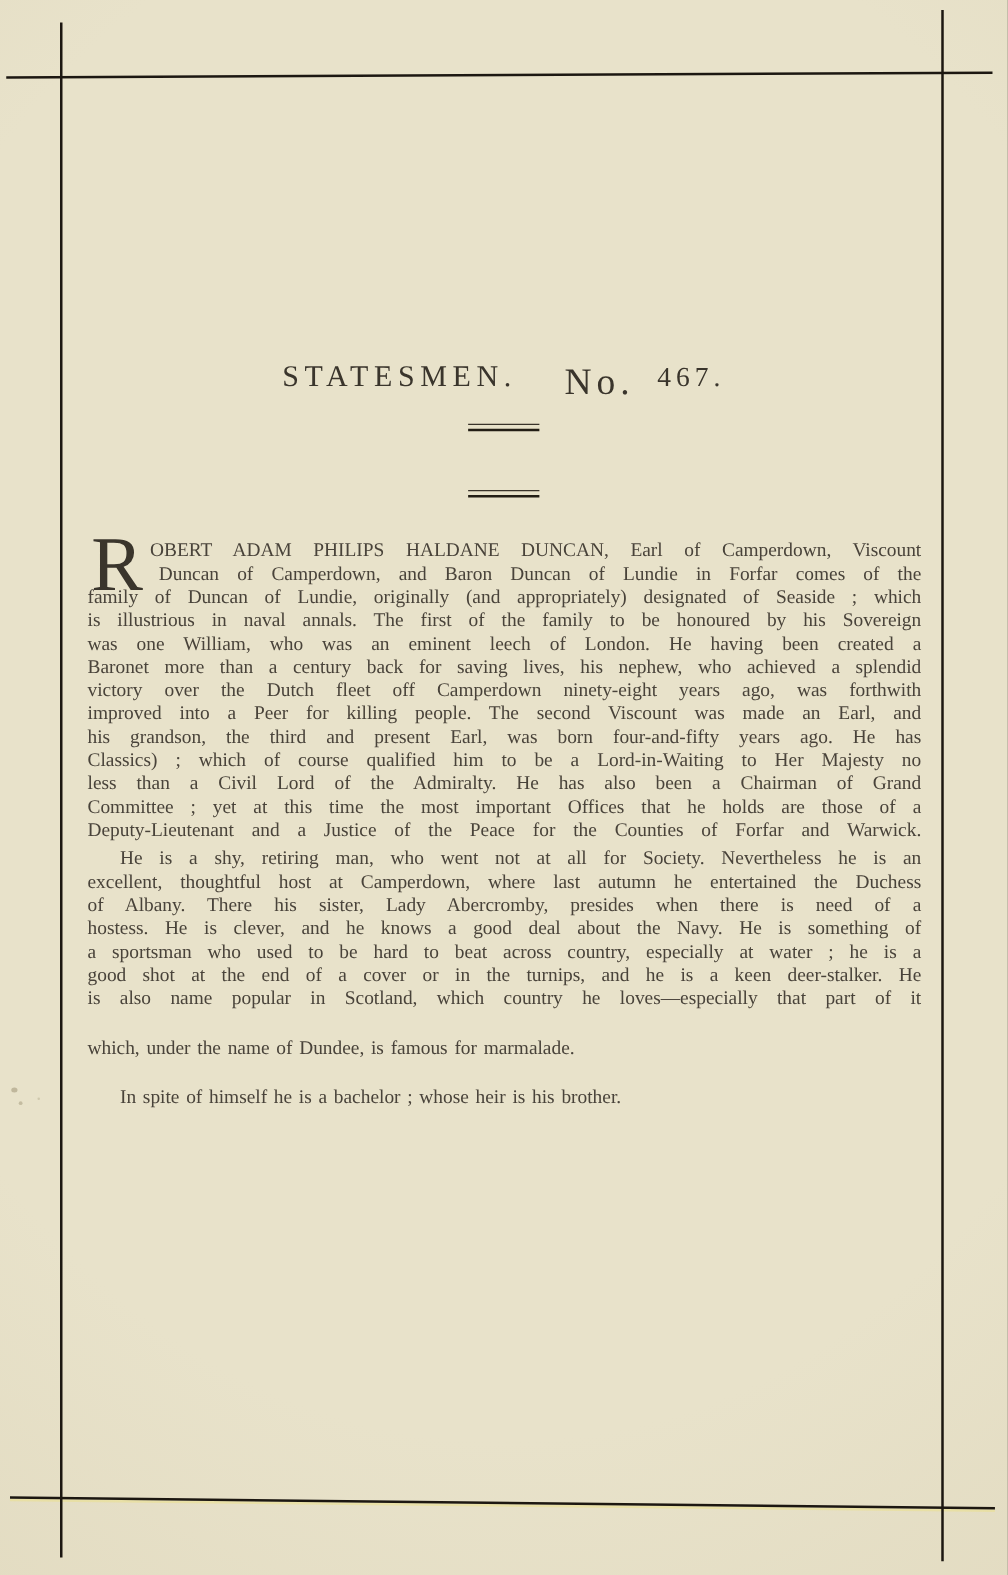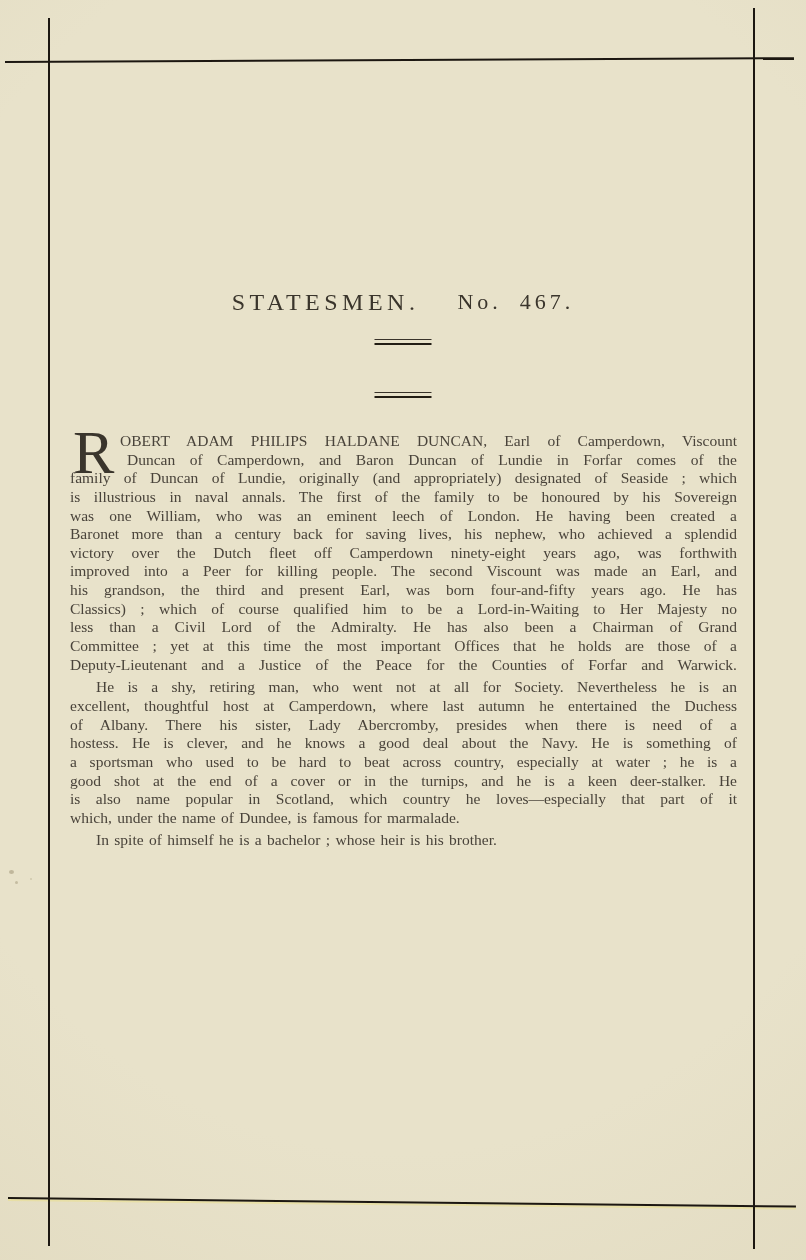--- a/index.html
+++ b/index.html
@@ -18,21 +18,21 @@
   .rule-bottom{left:8px;top:1197px;width:788px;height:2px;transform:rotate(0.62deg);transform-origin:left center;box-shadow:0 2px 0 rgba(235,224,140,0.55);}
   .rule-left{left:48px;top:18px;width:2px;height:1228px;}
   .rule-right{left:753px;top:8px;width:2px;height:1241px;}
   
   .masthead{
     position:absolute;top:289px;left:0;width:100%;
     display:flex;justify-content:center;align-items:flex-start;
     color:#3a352c;
   }
   .series{font-size:24px;letter-spacing:4.5px;}
-  .no-label{font-size:22px;letter-spacing:4px;margin-left:38px;}
+  .no-label{font-size:30px;letter-spacing:4px;margin-left:38px;}
   .no-value{font-size:22px;letter-spacing:4px;margin-left:18px;}
   
   .divider{position:absolute;left:50%;transform:translateX(-50%);width:57px;}
   .divider-1{top:339px;}
   .divider-2{top:392px;}
   .divider .thin{height:1px;background:#39332a;}
   .divider .thick{height:2px;background:#221d14;margin-top:3px;}
   
   .subtitle{
     position:absolute;top:360px;left:0;width:100%;
@@ -45,21 +45,21 @@
     font-size:15.5px;line-height:18.65px;color:#49433a;
     word-spacing:1.5px;
   }
   .para{position:relative;}
   .para + .para{margin-top:4px;}
   .tl{
     text-align:justify;
     text-align-last:justify;
     height:18.65px;
   }
-  .tl.short{text-align-last:left;}
+  .tl.short{text-align-last:left;margin-top:21px;}
   .tl.indent{text-indent:26px;}
   .p1 .tl.l1{margin-left:50px;}
   .p1 .tl.l2{margin-left:57px;}
   .dropcap{
     position:absolute;left:3px;top:-11px;
     font-size:62px;line-height:1;color:#3a352c;
   }
   
   .speck{position:absolute;border-radius:50%;background:#b5ad90;}
   .speck-1{left:9px;top:870px;width:5px;height:4px;opacity:.8;}

